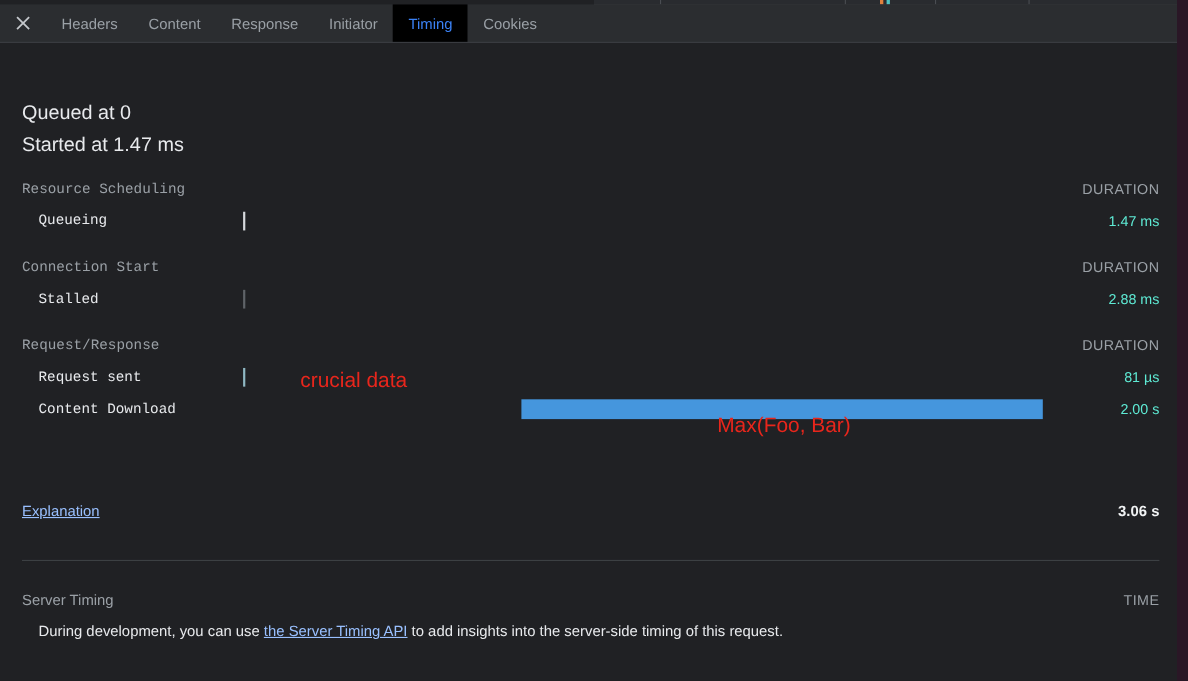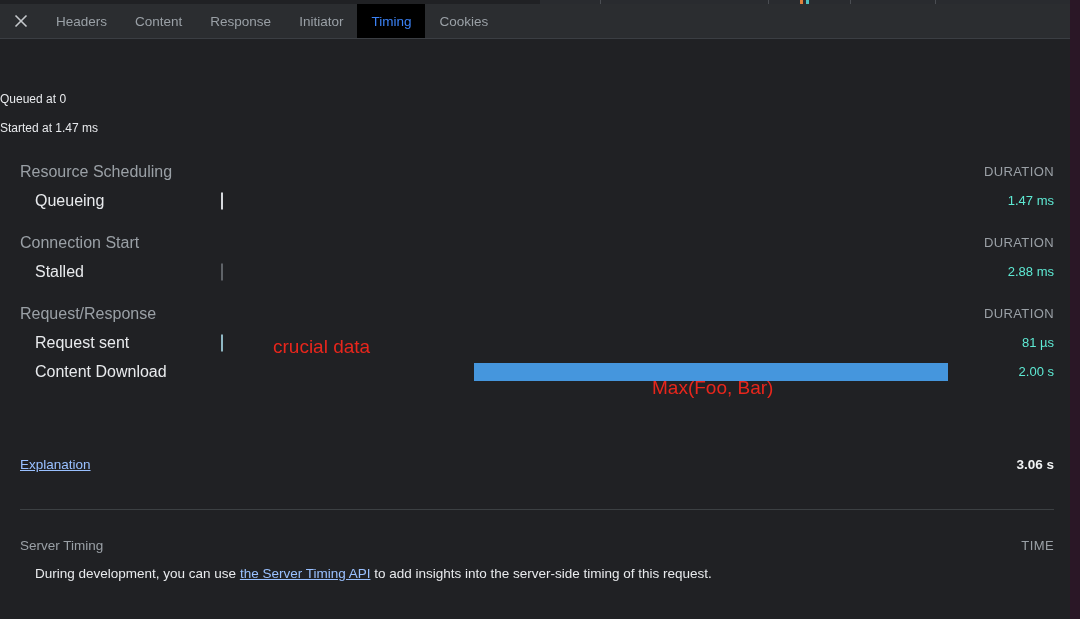--- a/index.html
+++ b/index.html
@@ -84,44 +84,46 @@
   #panel {
     position: absolute;
     top: 39px; left: 0;
     width: 1070px;
     height: 580px;
     background: #202124;
     overflow: hidden;
   }
 
   .summary-line {
-    font-size: 12px;
+    font-size: 18px;
     color: #e8eaed;
+    padding-left: 20px;
   }
   #queued-line  { position: absolute; top: 53px;  left: 0; }
   #started-line { position: absolute; top: 82px;  left: 0; }
 
   
   .timing-table {
     position: absolute;
     left: 0;
     top: 118px;
     width: 1070px;
   }
   .row {
     position: relative;
     height: 29px;
   }
   .row .label {
     position: absolute;
     left: 20px;
     top: 0;
-    font-size: 16px;
+    font-size: 13px;
     line-height: 29px;
     white-space: nowrap;
+    font-family: Liberation Mono, monospace;
   }
   .row.group .label {
     color: #9aa0a6;
   }
   .row.item .label {
     left: 35px;
     color: #e8eaed;
   }
   .row .dur {
     position: absolute;

